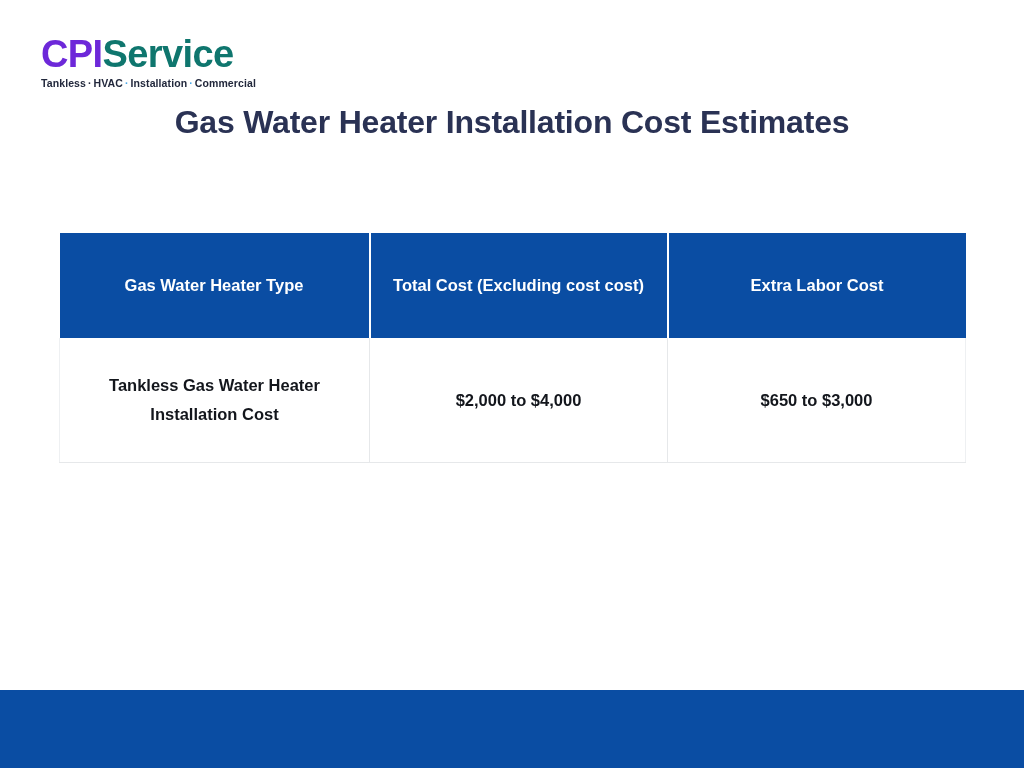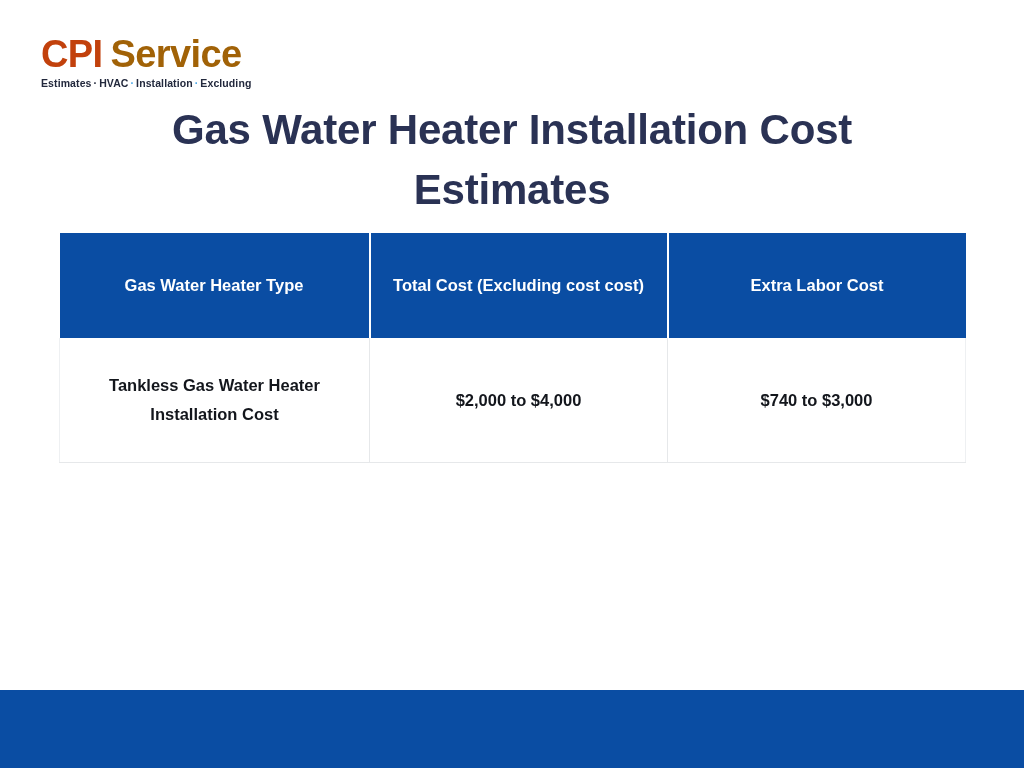--- a/index.html
+++ b/index.html
@@ -30,25 +30,24 @@
     width: 300px;
   }
   .logo-wordmark {
     font-size: 38px;
     font-weight: 800;
     letter-spacing: -0.6px;
     line-height: 1.02;
     white-space: nowrap;
   }
   .logo-cpi {
-    color: #c2410c;
+    color: #6d28d9;
   }
   .logo-service {
-    color: #a16207;
-    padding-left: 8px;
+    color: #0f766e;
   }
   .logo-tagline {
     margin-top: 3px;
     font-size: 10.5px;
     font-weight: 700;
     color: #22283c;
     letter-spacing: 0.1px;
     white-space: nowrap;
   }
   .logo-tagline .dot {
@@ -60,21 +59,21 @@
     color: #22283c;
   }
 
   
   .title {
     position: absolute;
     left: 162px;
     top: 100px;
     width: 700px;
     text-align: center;
-    font-size: 42px;
+    font-size: 32px;
     font-weight: 800;
     line-height: 1.42;
     color: #2a3254;
     letter-spacing: -0.2px;
   }
 
   
   .cost-table {
     position: absolute;
     left: 59px;
@@ -157,21 +156,21 @@
 </head>
 <body>
 
 <div class="page">
 
   <div class="logo-block">
     <div class="logo-wordmark">
       <span class="logo-cpi">CPI</span><span class="logo-service">Service</span>
     </div>
     <div class="logo-tagline">
-      <span>Estimates</span><span class="dot dark">·</span><span>HVAC</span><span class="dot">·</span><span>Installation</span><span class="dot">·</span><span>Excluding</span>
+      <span>Tankless</span><span class="dot dark">·</span><span>HVAC</span><span class="dot">·</span><span>Installation</span><span class="dot">·</span><span>Commercial</span>
     </div>
   </div>
 
   <div class="title">Gas Water Heater Installation Cost Estimates</div>
 
   <table class="cost-table">
     <colgroup>
       <col class="col-type">
       <col class="col-total">
       <col class="col-labor">
@@ -180,20 +179,20 @@
       <tr>
         <th>Gas Water Heater Type</th>
         <th>Total Cost (Excluding cost cost)</th>
         <th>Extra Labor Cost</th>
       </tr>
     </thead>
     <tbody>
       <tr class="row-plain">
         <td>Tankless Gas Water Heater Installation Cost</td>
         <td>$2,000 to $4,000</td>
-        <td>$740 to $3,000</td>
+        <td>$650 to $3,000</td>
       </tr>
     </tbody>
   </table>
 
   <div class="footer-bar"></div>
 
 </div>
 
 </body></html>

